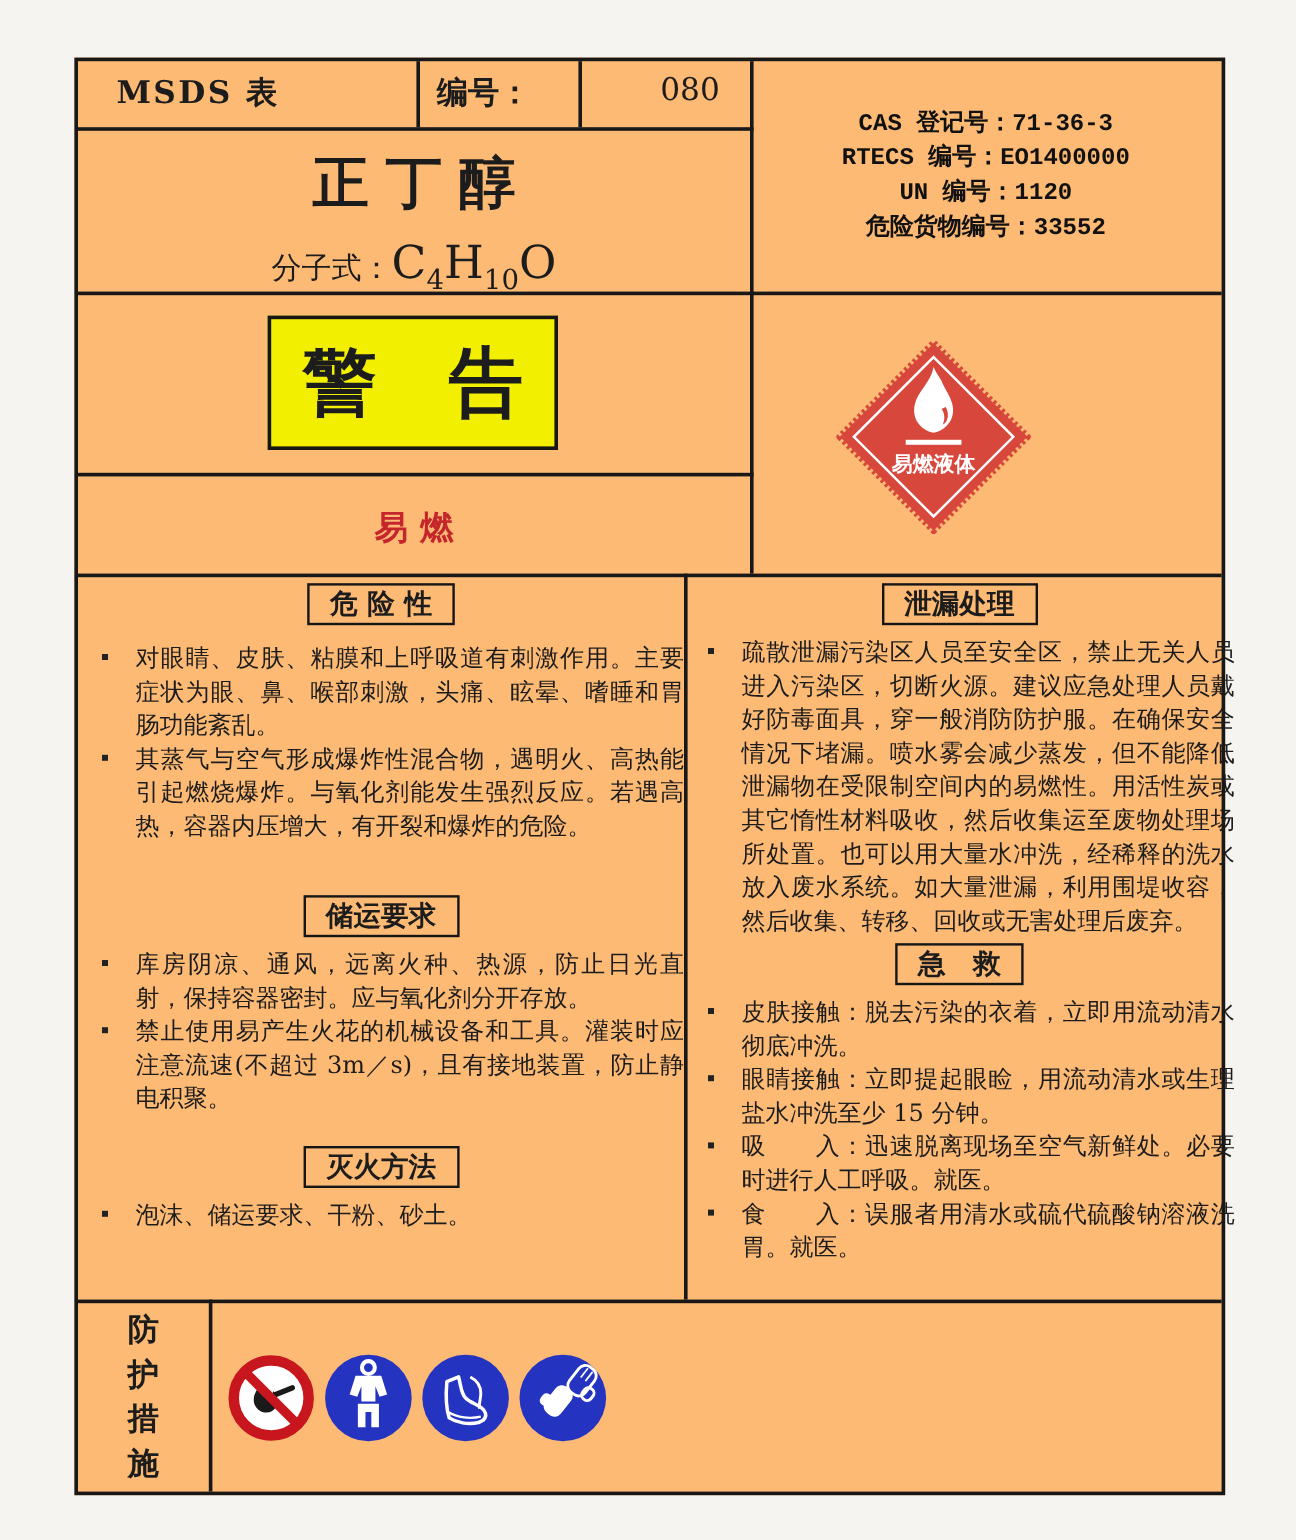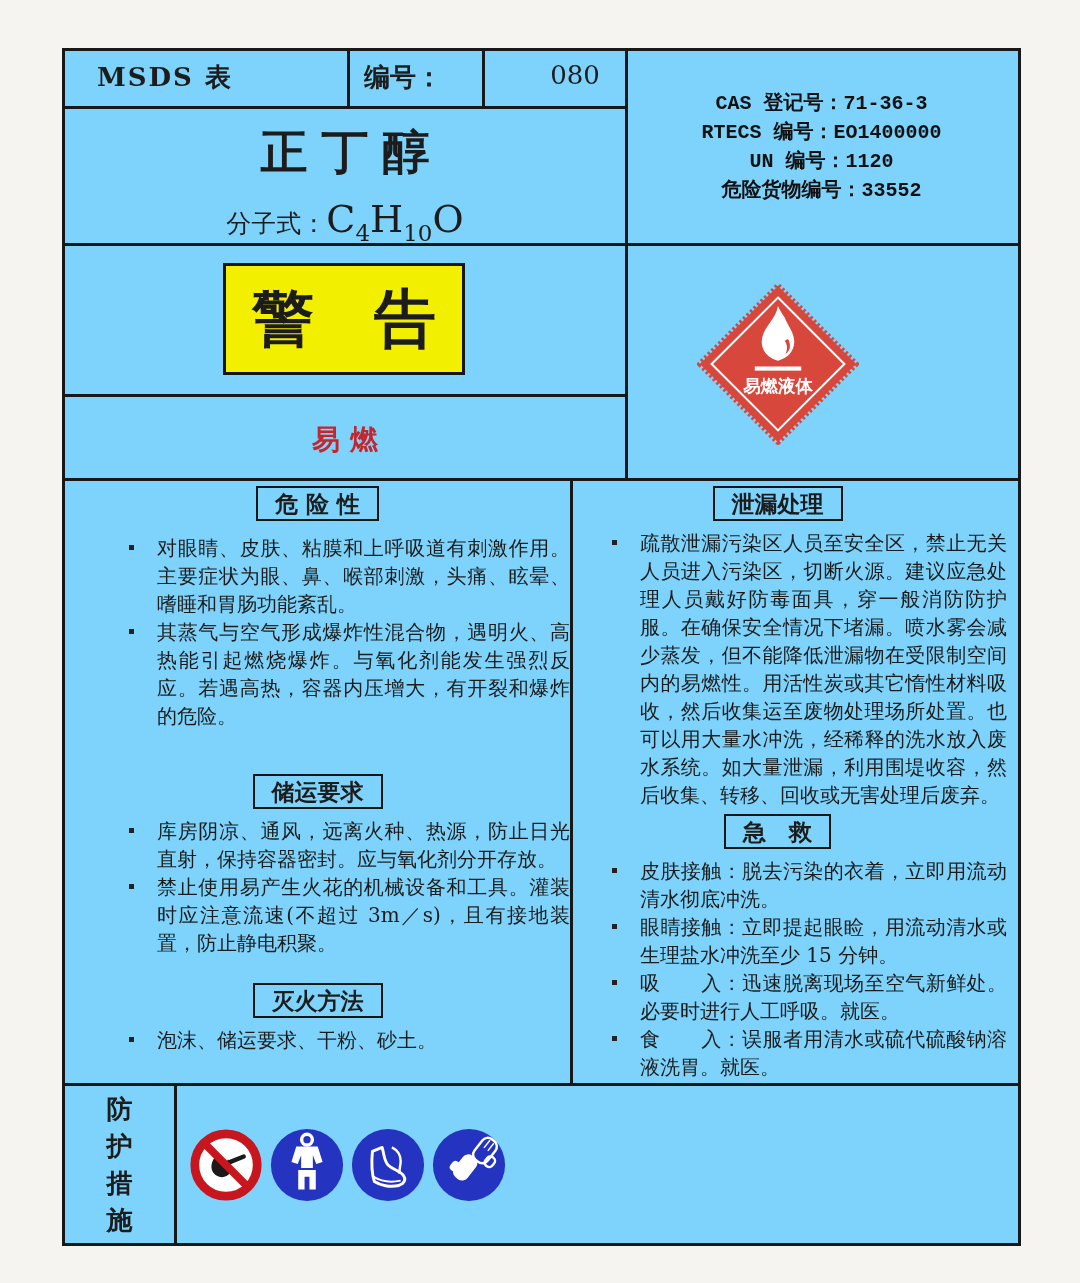--- a/index.html
+++ b/index.html
@@ -5,21 +5,21 @@
   * { margin:0; padding:0; box-sizing:border-box; }
   html,body { width:1080px; height:1283px; }
   body {
     position:relative;
     background:#f6f4f1;
     font-family:"DejaVu Serif","Liberation Serif",serif;
     color:#1c1c1c;
   }
   .sheet {
     position:absolute; left:62px; top:48px; width:959px; height:1198px;
-    background:#7dd3fc; border:3px solid #181818;
+    background:#fdba74; border:3px solid #181818;
   }
   .line { position:absolute; background:#181818; }
   .h1 { left:0; top:55px;  width:563px; height:3px; }
   .h2 { left:0; top:192px; width:953px; height:3px; }
   .h3 { left:0; top:343px; width:563px; height:3px; }
   .h4 { left:0; top:427px; width:953px; height:3px; }
   .h5 { left:0; top:1032px;width:953px; height:3px; }
   .v1 { left:282px; top:0;     width:3px; height:55px; }
   .v2 { left:417px; top:0;     width:3px; height:55px; }
   .v3 { left:560px; top:0;     width:3px; height:427px; }
@@ -56,29 +56,29 @@
 
   .flammable {
     position:absolute; left:0; top:370px; width:560px; text-align:center;
     color:#c5262c; font-size:28px; font-weight:bold; letter-spacing:10px; text-indent:10px;
   }
 
   .diamond { position:absolute; left:630px; top:230px; width:166px; height:166px;text-align:right; }
 
   .col { position:absolute; top:427px; padding-top:8px; }
   .col-left  { left:0;     width:505px; }
-  .col-right { left:483px; width:459px; }
+  .col-right { left:505px; width:459px; }
 
   .sec-head {
     margin:0 auto; width:max-content;
     border:2.5px solid #161616; padding:0 17px;
     font-size:23px; font-weight:bold; line-height:31px;
   }
   .blist { list-style:none; margin-top:13px; font-size:20px; line-height:28px; }
-  .blist li { position:relative; padding:0 0 0 48px; text-align:justify;margin-left:44px; }
+  .blist li { position:relative; padding:0 0 0 48px; text-align:justify; }
   .blist li::before {
     content:""; position:absolute; left:20px; top:11px;
     width:5px; height:5px; background:#222;
   }
   .m-storage { margin-top:44px; }
   .m-fire    { margin-top:26px; }
   .m-aid     { margin-top:5px;  }
   .tight     { margin-top:8px;  }
 
   .prot-label {

